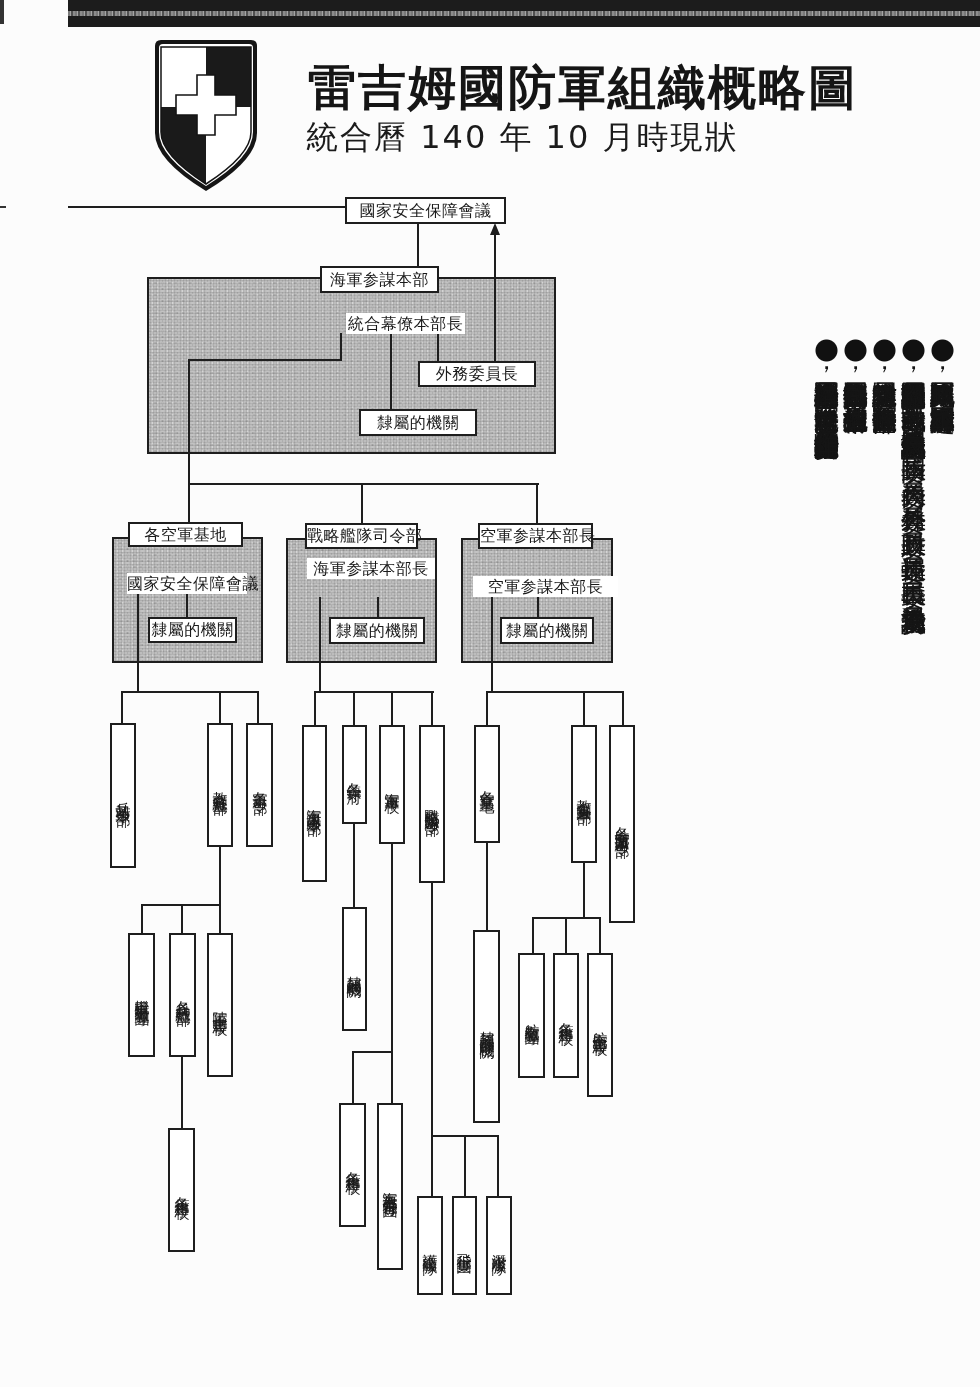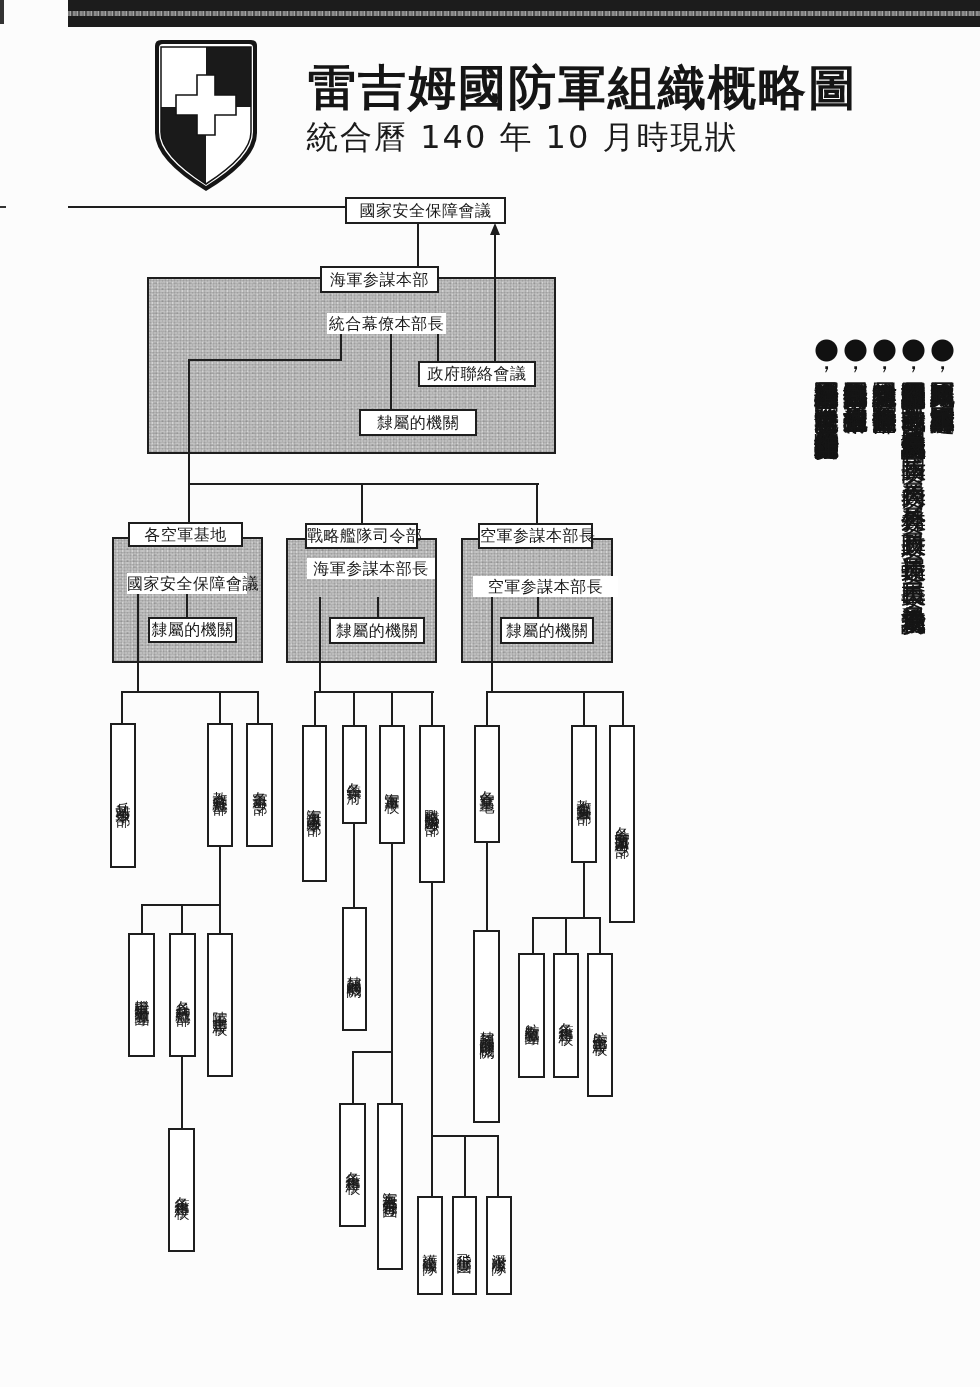--- a/index.html
+++ b/index.html
@@ -76,22 +76,22 @@
 
 <div class="grey" style="left:147px;top:277px;width:409px;height:177px"></div>
 <div class="ln" style="left:494px;top:232px;width:2px;height:130px"></div>
 <div class="arrowhead"></div>
 <div class="ln" style="left:340px;top:333px;width:2px;height:28px"></div>
 <div class="ln" style="left:188px;top:359px;width:154px;height:2px"></div>
 <div class="ln" style="left:188px;top:359px;width:2px;height:164px"></div>
 <div class="ln" style="left:390px;top:333px;width:2px;height:77px"></div>
 <div class="ln" style="left:437px;top:333px;width:2px;height:29px"></div>
 <div class="hbox" style="left:320px;top:266px;width:119px;height:27px;line-height:23px">海軍参謀本部</div>
-<div class="label" style="left:327px;top:313px;width:119px">統合幕僚本部長</div>
-<div class="hbox" style="left:418px;top:361px;width:118px;height:26px;line-height:22px">政府聯絡會議</div>
+<div class="label" style="left:346px;top:313px;width:119px">統合幕僚本部長</div>
+<div class="hbox" style="left:418px;top:361px;width:118px;height:26px;line-height:22px">外務委員長</div>
 <div class="hbox" style="left:359px;top:409px;width:118px;height:27px;line-height:23px">隸屬的機關</div>
 
 <div class="ln" style="left:188px;top:483px;width:351px;height:2px"></div>
 <div class="ln" style="left:361px;top:483px;width:2px;height:40px"></div>
 <div class="ln" style="left:536px;top:483px;width:2px;height:40px"></div>
 
 <div class="grey" style="left:112px;top:537px;width:151px;height:126px"></div>
 <div class="ln" style="left:186px;top:594px;width:2px;height:23px"></div>
 <div class="ln" style="left:137px;top:594px;width:2px;height:99px"></div>
 <div class="hbox" style="left:128px;top:522px;width:115px;height:25px;line-height:21px">各空軍基地</div>

